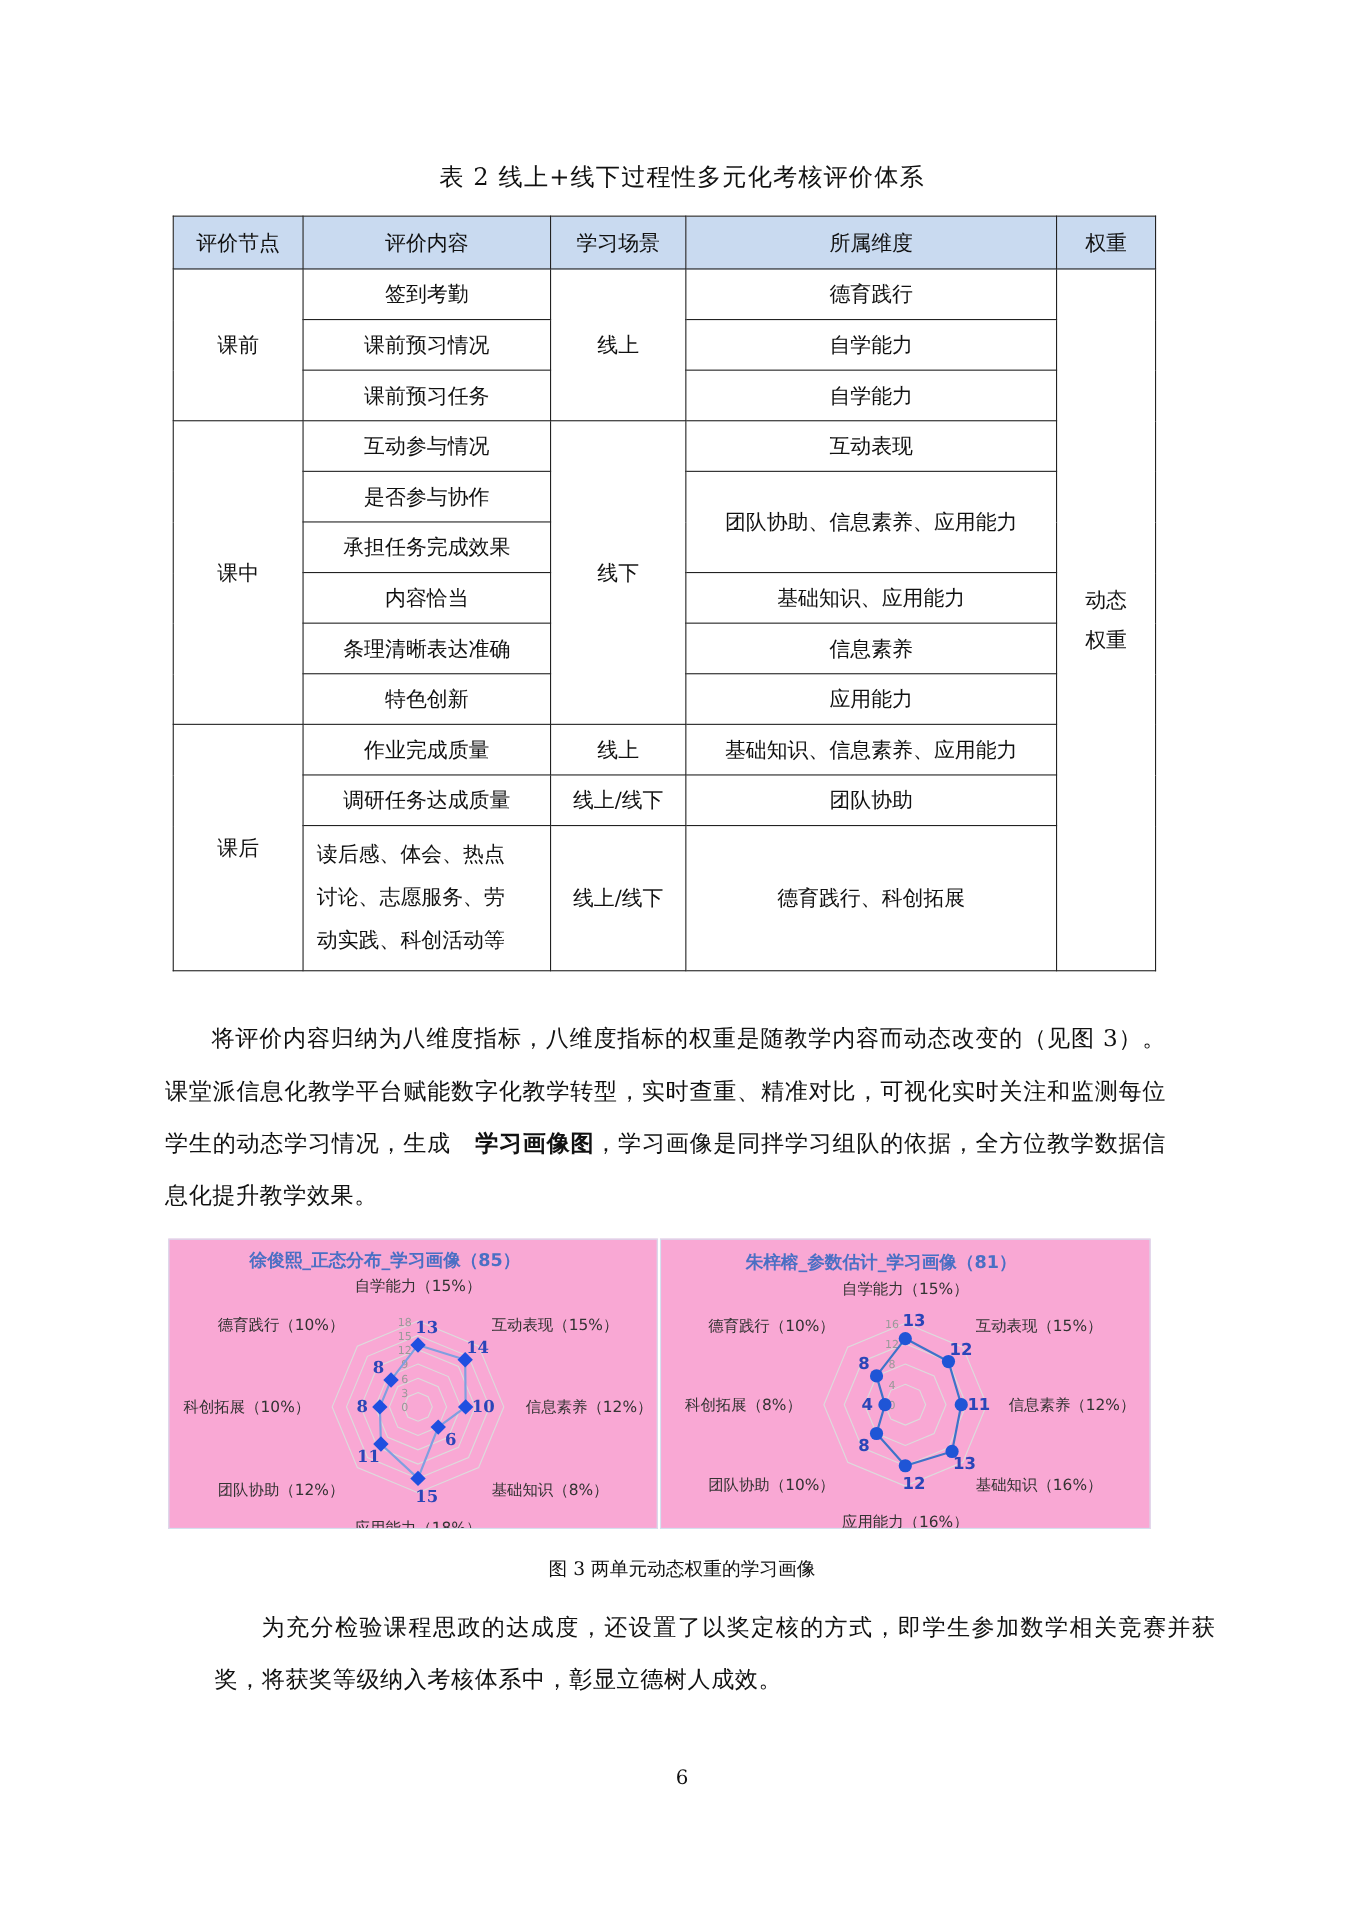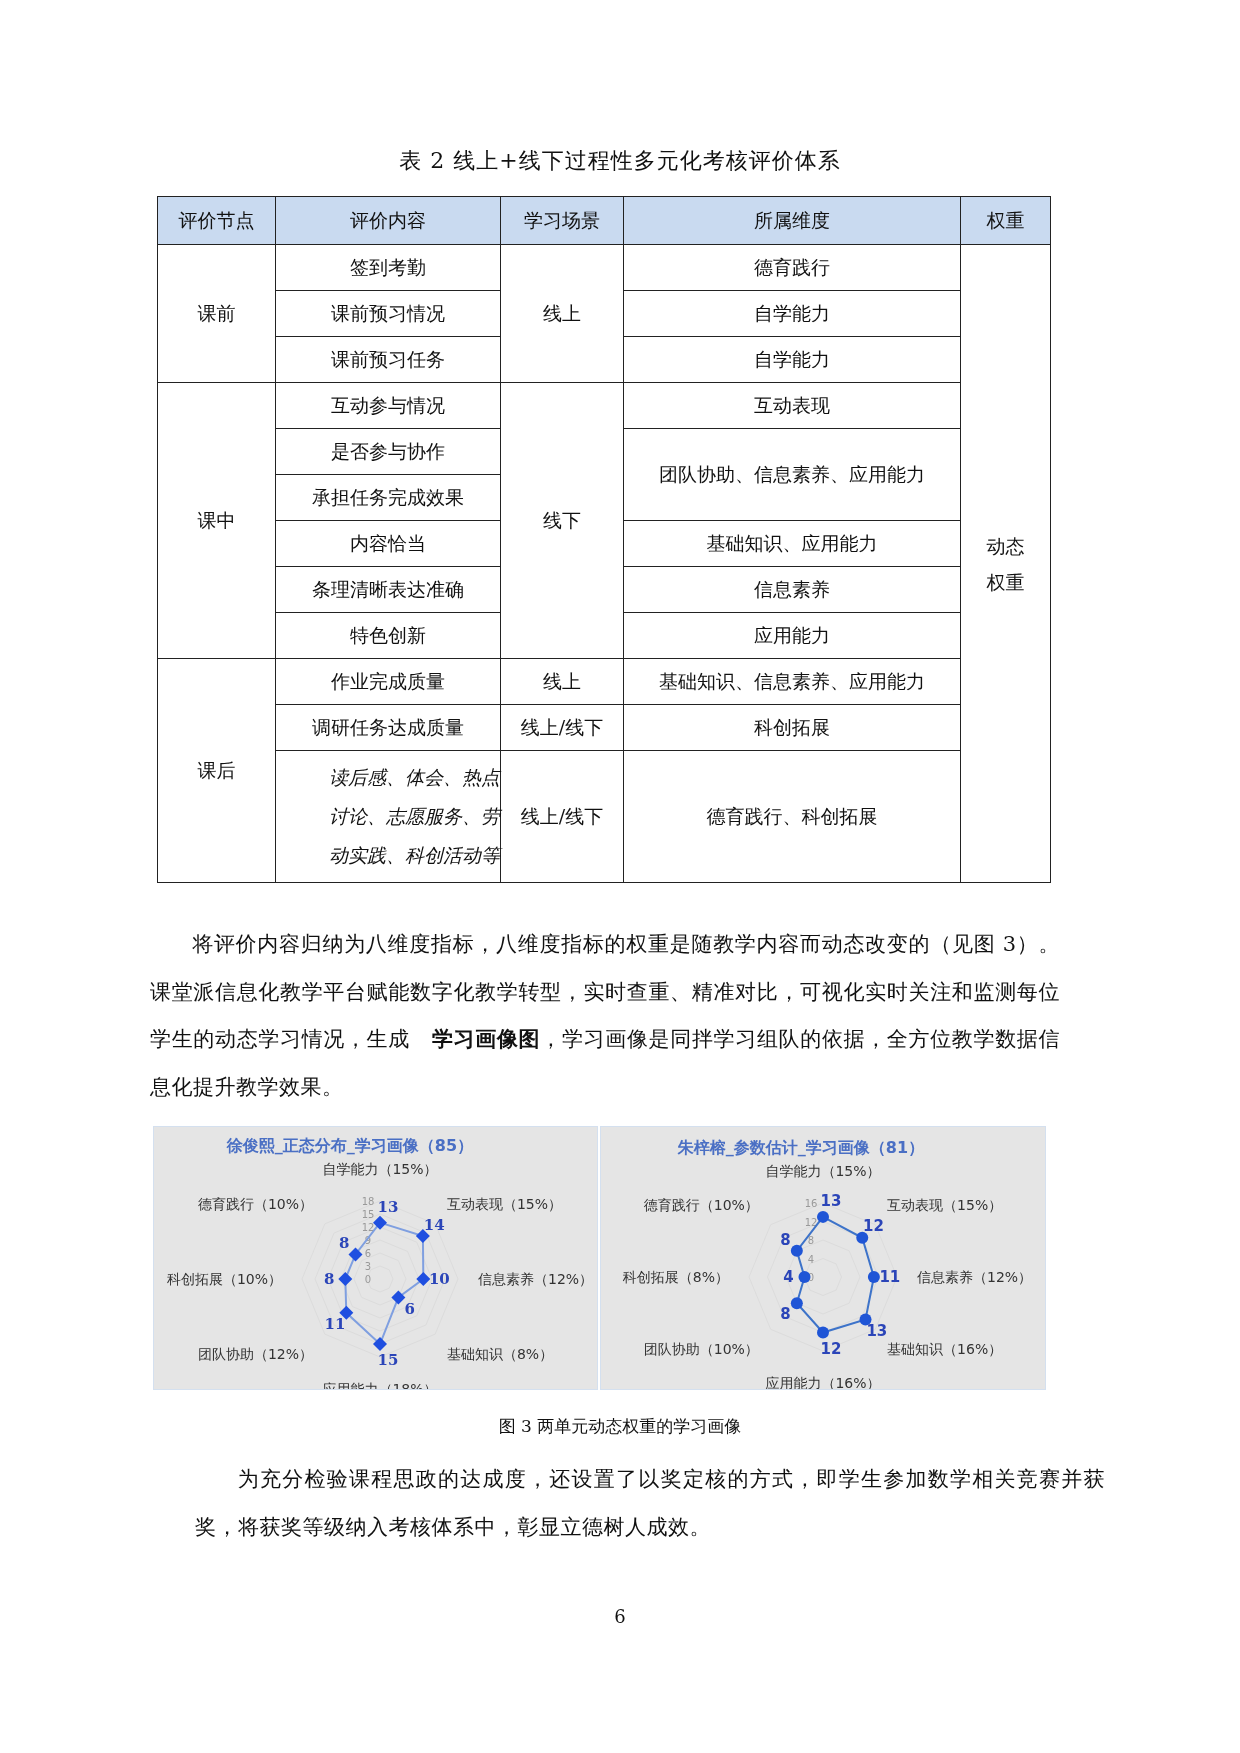--- a/index.html
+++ b/index.html
@@ -6,29 +6,29 @@
   body { width: 1240px; height: 1753px; position: relative; overflow: hidden;
          font-family: "DejaVu Serif", "Liberation Serif", serif; color: #111; }
   .table-title { position: absolute; top: 146px; left: 0; width: 1240px; text-align: center;
          font-size: 22px; letter-spacing: 1px; }
   table.eval { position: absolute; left: 157px; top: 196px; width: 893px; border-collapse: collapse;
          table-layout: fixed; font-size: 19px; }
   table.eval th, table.eval td { border: 1.5px solid #222; text-align: center; vertical-align: middle; padding: 0; }
   table.eval th { background: #c9daf0; height: 47px; font-family: "DejaVu Sans", "Liberation Sans", sans-serif;
          font-weight: normal; font-size: 19px; }
   table.eval td { height: 45px; }
-  table.eval td.multi { height: 131px; text-align: right; padding-left: 12px; line-height: 39px; font-style: italic; }
+  table.eval td.multi { height: 131px; text-align: left; padding-left: 12px; line-height: 39px; }
   table.eval td.weight { line-height: 36px; margin-top: 40px; }
   .para { position: absolute; left: 150px; width: 910px; font-size: 21px; line-height: 47.5px;
           text-align: justify; letter-spacing: 0.5px; }
   .para .indent { display: inline-block; width: 42px; }
   .para b { font-family: "DejaVu Sans", "Liberation Sans", sans-serif; font-weight: bold; margin-left: 22px; }
   .p1 { top: 921px; }
   .p2 { top: 1456px; margin-left: 45px; }
-  .chart-box { position: absolute; top: 1126px; height: 262px; border: 1.5px solid #d4e0ef; background: #e5e5e5; }
+  .chart-box { position: absolute; top: 1126px; height: 262px; border: 1.5px solid #d4e0ef; background: #f9a8d4; }
   .chart-box.left { left: 153px; width: 443px; }
   .chart-box.right { left: 600px; width: 444px; text-align: center; }
   .chart-box svg { position: absolute; left: 0; top: 0; }
   .caption { position: absolute; top: 1415px; left: 0; width: 1240px; text-align: center; font-size: 17px; }
   .page-num { position: absolute; top: 1606px; left: 0; width: 1240px; text-align: center; font-size: 18px; }
 </style>
 </head>
 <body>
 
 <div class="table-title">表 2 线上+线下过程性多元化考核评价体系</div>
@@ -99,21 +99,21 @@
 
     <tr>
       <td rowspan="3">课后</td>
       <td>作业完成质量</td>
       <td>线上</td>
       <td>基础知识、信息素养、应用能力</td>
     </tr>
     <tr>
       <td>调研任务达成质量</td>
       <td>线上/线下</td>
-      <td>科创拓展</td>
+      <td>团队协助</td>
     </tr>
     <tr>
       <td class="multi">
         <div>读后感、体会、热点</div>
         <div>讨论、志愿服务、劳</div>
         <div>动实践、科创活动等</div>
       </td>
       <td>线上/线下</td>
       <td>德育践行、科创拓展</td>
     </tr>

